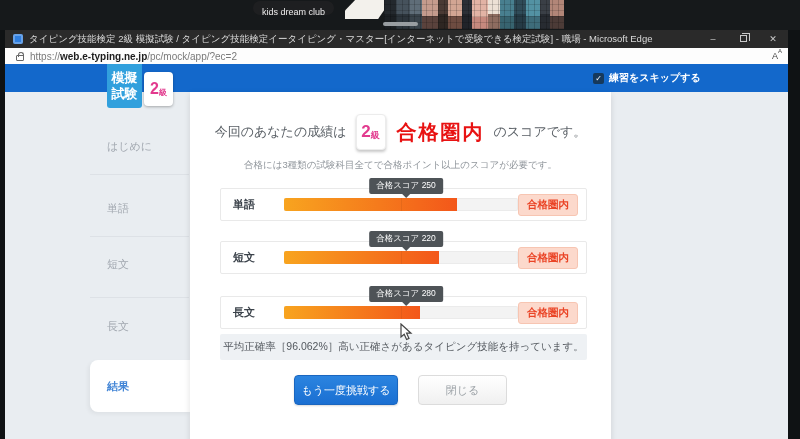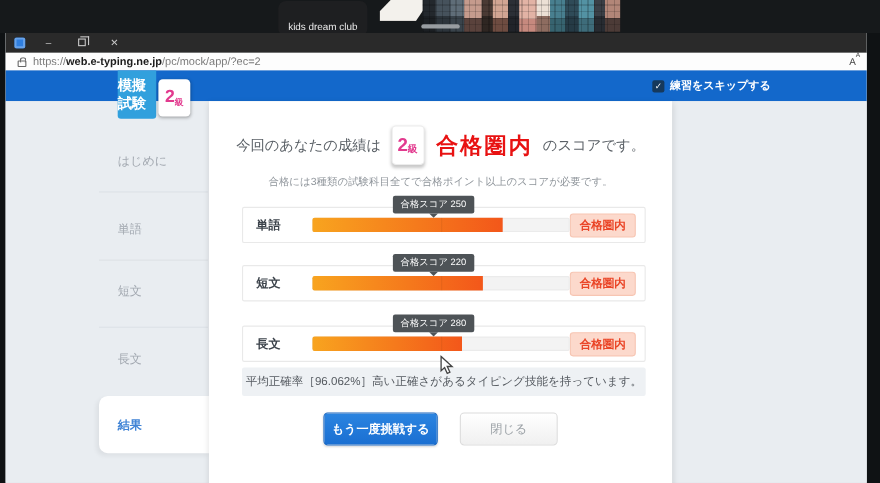--- a/index.html
+++ b/index.html
@@ -3,21 +3,21 @@
 <meta charset="utf-8">
 <style>
   * { margin:0; padding:0; box-sizing:border-box; }
   html,body { width:800px; height:439px; overflow:hidden; background:#0f1214;
     font-family:"Liberation Sans","DejaVu Sans",sans-serif; }
   .screen { position:relative; width:800px; height:439px; background:#0f1214; overflow:hidden; }
 
   
   .vc-strip { position:absolute; left:0; top:0; width:800px; height:30px; background:#16191b; }
   .vc-pill { position:absolute; left:253px; top:1px; height:14px; line-height:14px;
-    padding:16px 9px; border-radius:7px; background:rgba(32,32,34,.92); color:#ececec; font-size:9px; white-space:nowrap; }
+    padding:4px 9px; border-radius:7px; background:rgba(32,32,34,.92); color:#ececec; font-size:9px; white-space:nowrap; }
   .vc-wedge { position:absolute; left:345px; top:0; width:46px; height:19px; background:#f3f1ec;
     clip-path:polygon(22% 0, 100% 0, 72% 100%, 0 100%, 0 55%); }
   .vc-video { position:absolute; left:384px; top:0; width:180px; height:29px; display:flex; overflow:hidden; }
   .vc-video::after { content:""; position:absolute; inset:0;
     background:repeating-linear-gradient(90deg, rgba(0,0,0,.18) 0 1px, transparent 1px 6px),
                repeating-linear-gradient(0deg, rgba(0,0,0,.14) 0 1px, transparent 1px 6px); }
   .px { height:29px; }
   .vc-handle { position:absolute; left:383px; top:22px; width:35px; height:4px; border-radius:2px; background:#989da1; }
 
   
@@ -44,21 +44,21 @@
   .aa-icon i { position:absolute; right:-4px; top:-3px; font-style:normal; font-size:6px; }
 
   .bluebar { position:absolute; left:0; top:34px; width:100%; height:28px; background:#1368cb; }
   .blue-title { position:absolute; left:178px; top:0; height:28px; line-height:28px; color:#fff; font-size:12px; white-space:nowrap; }
   .skip { position:absolute; left:588px; top:0; height:28px; display:flex; align-items:center; }
   .skip-check { width:11px; height:11px; background:#16395c; border-radius:2px; color:#fff; font-size:8px;
     line-height:11px; text-align:center; }
   .skip-label { color:#fff; font-size:10px; font-weight:bold; margin-left:5px; white-space:nowrap; }
 
   .logo { position:absolute; left:102px; top:34px; width:35px; height:44px; background:#31a0dd;
-    color:#fff; font-size:13px; font-weight:bold; line-height:16px; padding-top:6px;
+    color:#fff; font-size:13px; font-weight:bold; text-align:center; line-height:16px; padding-top:6px;
     border-radius:0 0 3px 3px; z-index:5; }
   .grade-chip { position:absolute; left:139px; top:42px; width:29px; height:34px; background:#fff; border-radius:4px;
     box-shadow:0 1px 3px rgba(0,0,0,.3); z-index:5; display:flex; align-items:center; justify-content:center; }
   .grade-chip .num { color:#e23a8e; font-size:16px; font-weight:bold; }
   .grade-chip .suf { color:#e23a8e; font-size:8px; font-weight:bold; margin-top:6px; }
 
   
   .content { position:absolute; left:0; top:62px; right:0; bottom:0; background:#e9edf1; }
   .side-sep { position:absolute; left:85px; width:99px; height:1px; background:#dde1e6; }
   .side-item { position:absolute; left:102px; color:#a2a8b0; font-size:11px; white-space:nowrap; }
@@ -83,33 +83,33 @@
     border:1px solid #e9e9e9; border-radius:2px; display:flex; align-items:center; }
   .score-label { margin-left:12px; width:52px; font-size:11px; font-weight:bold; color:#3c434b; }
   .track { position:relative; width:236px; height:13px; background:#f3f3f3; border-radius:2px;
     box-shadow:inset 0 0 0 1px #ebebeb; }
   .track::after { content:""; position:absolute; left:50%; top:0; width:1px; height:13px; background:rgba(0,0,0,.06); }
   .fill { position:absolute; left:0; top:0; height:13px; border-radius:2px 0 0 2px;
     background:linear-gradient(90deg,#f8a41f 0%,#f57a1c 55%,#f3571a 100%); }
   .status-badge { margin-left:auto; margin-right:8px; background:#fcd9cc; border:1px solid #f7c5b2;
     color:#ea4527; font-size:10.5px; font-weight:bold; padding:3px 8px; border-radius:3px; white-space:nowrap; }
 
-  .tooltip { position:absolute; left:204px; transform:translateX(-50%); z-index:6; }
+  .tooltip { position:absolute; left:216px; transform:translateX(-50%); z-index:6; }
   .tooltip .bubble { background:#4e5357; color:#fff; font-size:8.5px; padding:2px 7px; border-radius:2px; white-space:nowrap; }
   .tooltip .arrow { width:0; height:0; margin:0 auto; border-left:4px solid transparent;
     border-right:4px solid transparent; border-top:4px solid #4e5357; }
 
   .accuracy { position:absolute; left:30px; top:242px; width:367px; height:26px; background:#eef1f4; border-radius:2px;
     display:flex; align-items:center; justify-content:center; font-size:10.5px; color:#54595f; white-space:nowrap; }
 
   .buttons { position:absolute; left:0; top:283px; width:100%; display:flex; justify-content:center; gap:20px; }
   .btn { height:30px; border-radius:4px; font-size:11px; display:flex; align-items:center; justify-content:center;
     white-space:nowrap; }
   .btn-retry { width:104px; background:linear-gradient(#2b84e0,#1a6fd2); border:1px solid #1a66bf;
-    color:#fff; font-weight:bold; box-shadow:0 1px 2px rgba(0,0,0,.15); }
+    color:#fff; font-weight:normal; box-shadow:0 1px 2px rgba(0,0,0,.15); }
   .btn-close { width:89px; background:linear-gradient(#ffffff,#f0f0f0); border:1px solid #dcdcdc; color:#9aa0a5; }
 
   .cursor { position:absolute; left:400px; top:323px; z-index:20; }
 </style>
 </head>
 <body>
 
 <div class="screen">
 
   <div class="vc-strip">
@@ -131,20 +131,21 @@
       <div class="px" style="width:10px;background:linear-gradient(#3a3f46 50%,#272b31 50%)"></div>
       <div class="px" style="width:14px;background:linear-gradient(#b28678 55%,#4c3b37 55%)"></div>
     </div>
     <div class="vc-handle"></div>
   </div>
 
   <div class="edge">
 
     <div class="titlebar">
       <div class="favicon"></div>
+      <span class="win-title">タイピング技能検定 2級 模擬試験 / タイピング技能検定イータイピング・マスター[インターネットで受験できる検定試験] - 職場 - Microsoft Edge</span>
       <span class="win-btn">–</span>
       <span class="win-btn"><span class="restore-box"></span></span>
       <span class="win-btn">✕</span>
     </div>
 
     <div class="urlbar">
       <span class="lock"></span>
       <span class="url"><span>https://</span><b>web.e-typing.ne.jp</b><span>/pc/mock/app/?ec=2</span></span>
       <span class="aa-icon"><span>A</span><i>A</i></span>
     </div>

